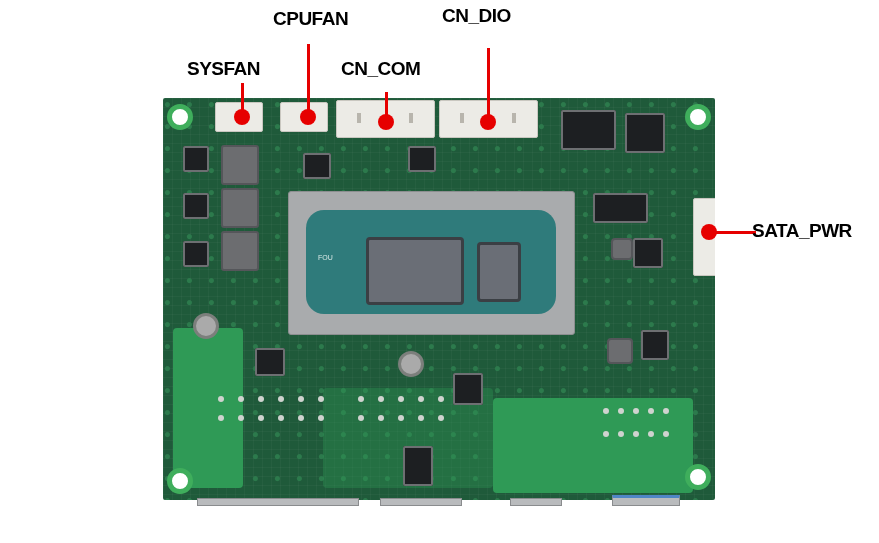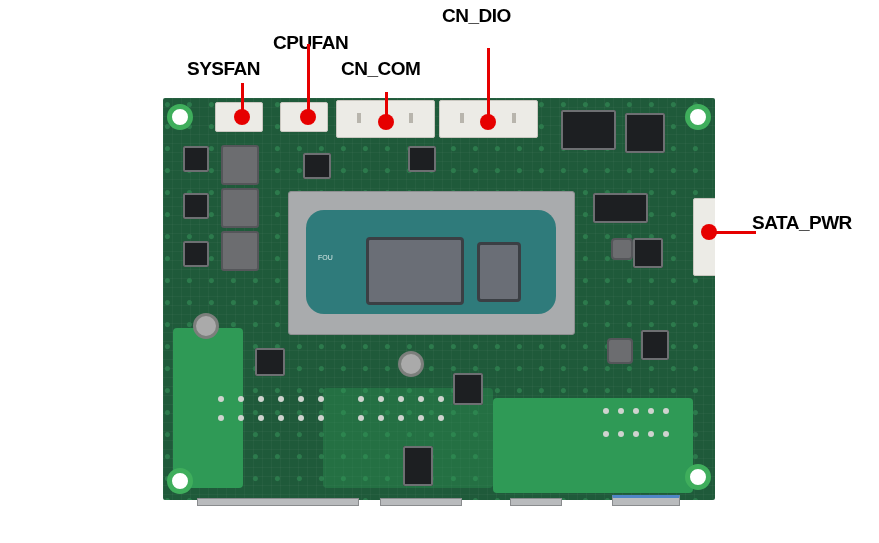--- a/index.html
+++ b/index.html
@@ -127,27 +127,27 @@
 
 <div class="abs metal" style="left:197px;top:498px;width:160px;height:6px;"></div>
 <div class="abs metal" style="left:380px;top:498px;width:80px;height:6px;"></div>
 <div class="abs metal" style="left:510px;top:498px;width:50px;height:6px;"></div>
 <div class="abs metal" style="left:612px;top:495px;width:66px;height:7px;border-top:3px solid #4f86c6;"></div>
 
 <div class="abs label" style="left:187px;top:58px;">SYSFAN</div>
 <div class="abs line-v" style="left:241px;top:83px;height:32px;"></div>
 <div class="abs dot" style="left:234px;top:109px;"></div>
 
-<div class="abs label" style="left:273px;top:32px;text-align:right;">CPUFAN</div>
+<div class="abs label" style="left:273px;top:8px;text-align:right;">CPUFAN</div>
 <div class="abs line-v" style="left:307px;top:44px;height:70px;"></div>
 <div class="abs dot" style="left:300px;top:109px;"></div>
 
 <div class="abs label" style="left:341px;top:58px;">CN_COM</div>
 <div class="abs line-v" style="left:385px;top:92px;height:28px;"></div>
 <div class="abs dot" style="left:378px;top:114px;"></div>
 
 <div class="abs label" style="left:442px;top:5px;">CN_DIO</div>
 <div class="abs line-v" style="left:487px;top:48px;height:72px;"></div>
 <div class="abs dot" style="left:480px;top:114px;"></div>
 
 <div class="abs dot" style="left:701px;top:224px;"></div>
 <div class="abs line-h" style="left:714px;top:231px;width:42px;"></div>
-<div class="abs label" style="left:752px;top:212px;">SATA_PWR</div>
+<div class="abs label" style="left:752px;top:220px;">SATA_PWR</div>
 
 </body></html>

